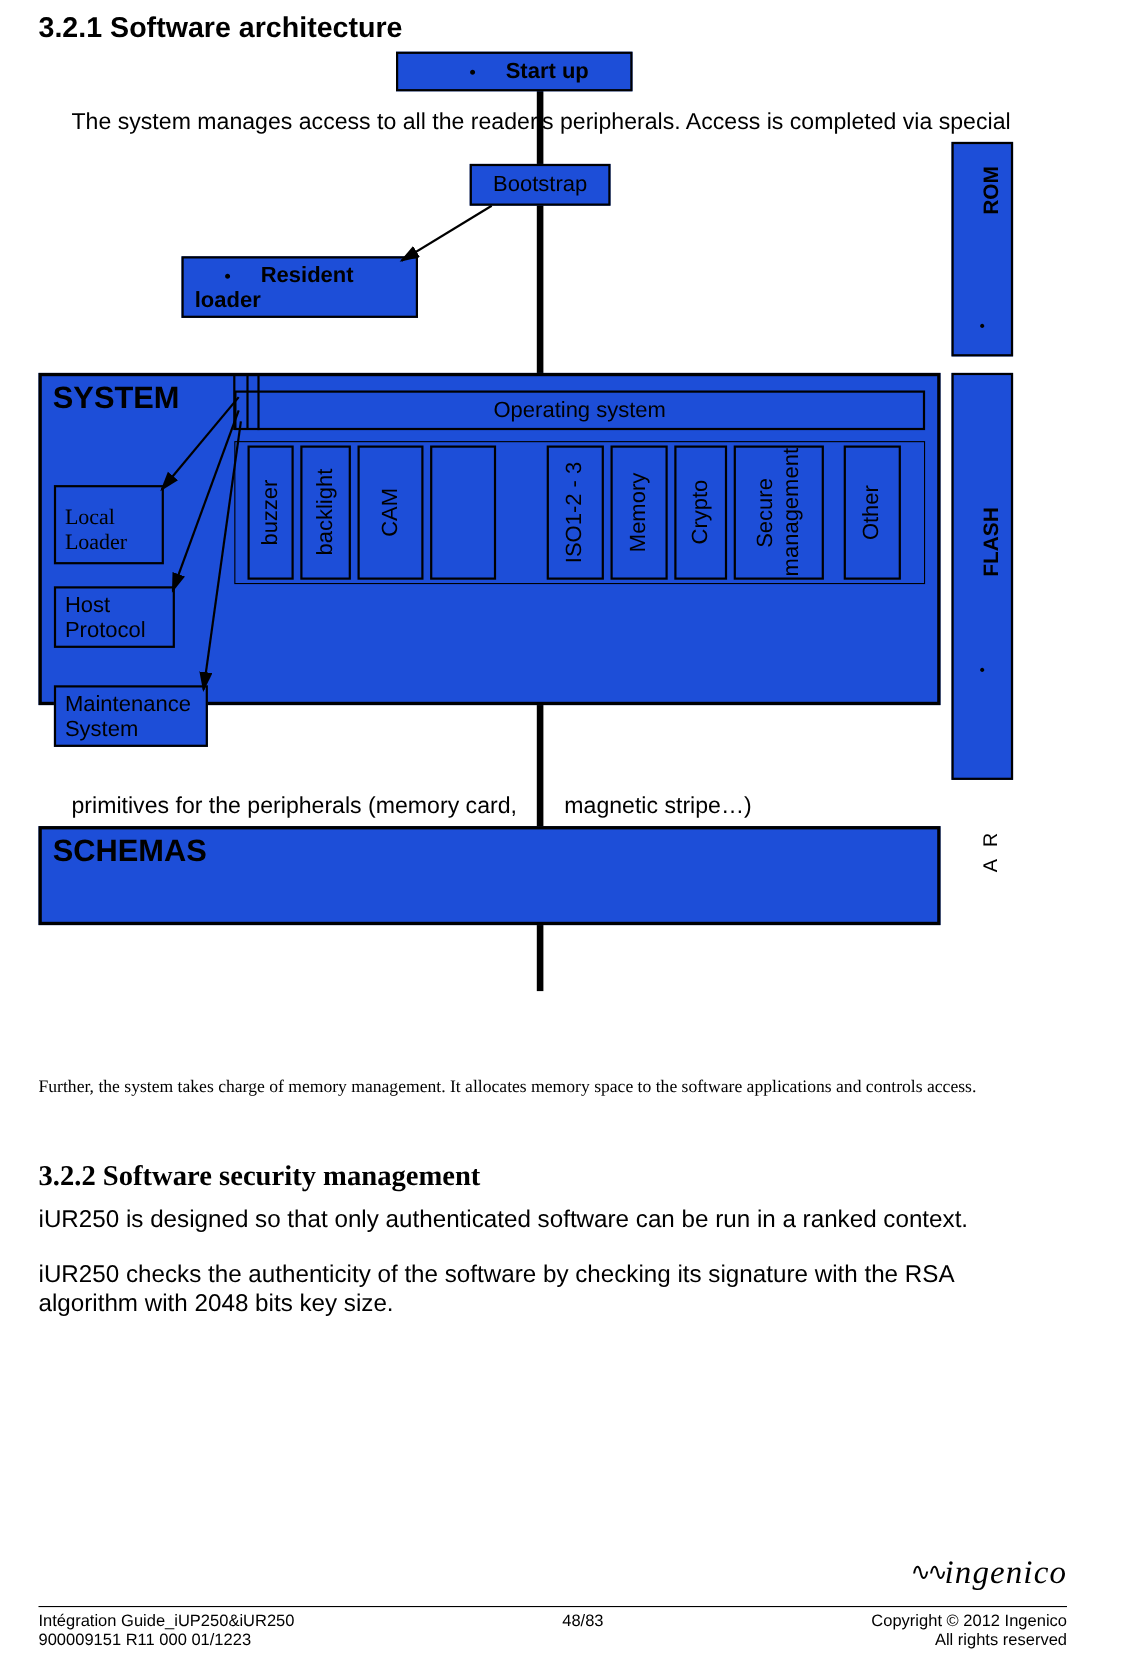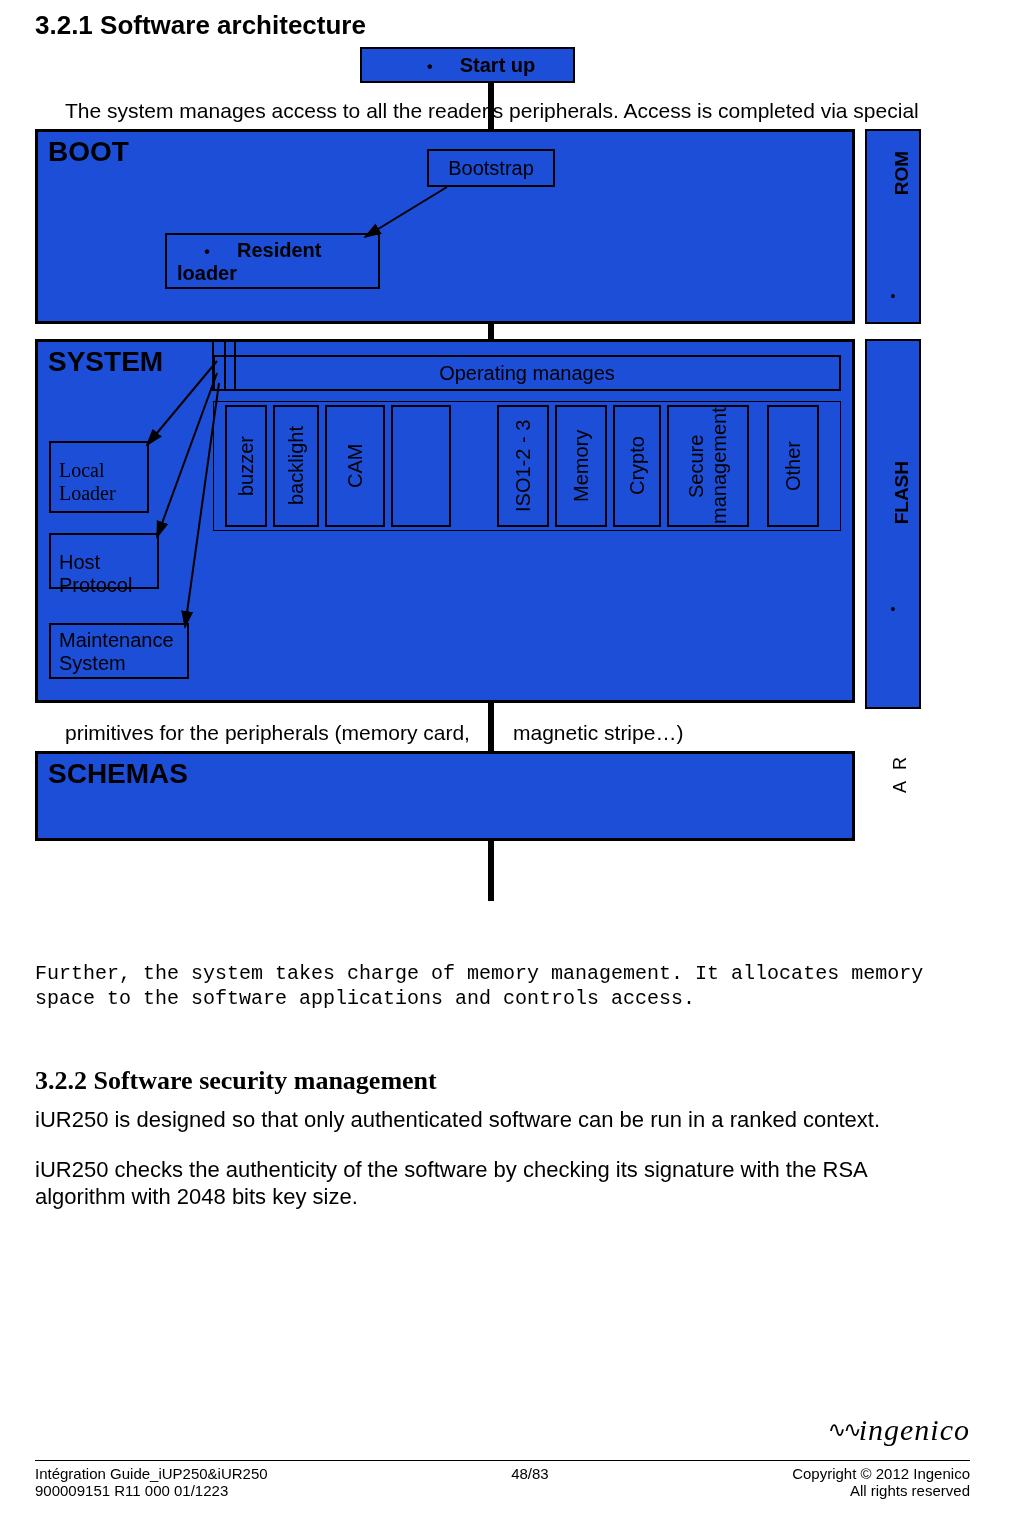--- a/index.html
+++ b/index.html
@@ -47,24 +47,24 @@
     height: 830px;
     background: #000;
   }
   svg.arrows {
     position: absolute;
     left: 0; top: 0;
     width: 920px; height: 880px;
     pointer-events: none;
   }
   .body-text {
-    font-family: Liberation Mono, monospace;
-    font-size: 20px;
+    font-family: Liberation Serif, serif;
+    font-size: 16px;
     line-height: 1.25;
-    margin-top: 40px;
+    margin-top: 58px;
   }
   .subhead {
     font-family: Liberation Serif, serif;
     font-size: 26px;
     font-weight: bold;
     margin-top: 55px;
     margin-bottom: 10px;
   }
   .para {
     font-family: Arial, Helvetica, sans-serif;
@@ -124,48 +124,45 @@
   <div class="center-line"></div>
 
   <div class="box" style="left:325px; top:6px; width:215px; height:36px;">
     <div class="pill">
         <span class="bullet lbl" style="font-weight:bold;">Start up</span>
       </div>
   </div>
 
   <div style="position:absolute; left:30px; top:58px; font-size:21px;">The system manages access to all the reader's peripherals. Access is completed via special</div>
 
-  <div class="box" style="left:0px; top:88px; width:820px; height:195px; border-width:3px;">
-    <div class="big-title" style="position:absolute; left:10px; top:4px;">BOOT</div>
-  </div>
 
   <div class="box" style="left:830px; top:88px; width:56px; height:195px;">
     <div style="position:absolute; right:6px; top:20px;" class="vlabel"><span style="font-weight:bold; font-size:19px;">ROM</span></div>
     <div style="position:absolute; left:0; right:0; bottom:18px; text-align:center; font-size:14px;">•</div>
   </div>
 
   <div class="box" style="left:392px; top:108px; width:128px; height:38px;">
     <div class="pill lbl">Bootstrap</div>
   </div>
 
   <div class="box" style="left:130px; top:192px; width:215px; height:56px; padding:4px 10px;">
     <span class="bullet" style="font-weight:bold; font-size:20px;">Resident loader</span>
   </div>
 
-  <div class="box" style="left:0px; top:298px; width:820px; height:364px; border-width:3px;">
+  <div class="box" style="left:0px; top:298px; width:820px; height:302px; border-width:3px;">
     <div class="big-title" style="position:absolute; left:10px; top:4px;">SYSTEM</div>
   </div>
 
   <div class="box" style="left:830px; top:298px; width:56px; height:370px;">
     <div style="position:absolute; right:6px; top:120px;" class="vlabel"><span style="font-weight:bold; font-size:19px;">FLASH</span></div>
     <div style="position:absolute; left:0; right:0; top:260px; text-align:center; font-size:14px;">•</div>
   </div>
 
   <div class="box" style="left:178px; top:314px; width:628px; height:36px;">
-    <div class="pill lbl">Operating manages</div>
+    <div class="pill lbl">Operating system</div>
   </div>
 
   <div class="box" style="left:178px; top:360px; width:628px; height:130px; border-width:1px;"></div>
 
   <div class="box" style="left:190px; top:364px; width:42px; height:122px;">
       <div class="vlabel lbl" style="width:100%;height:100%;display:flex;align-items:center;justify-content:center;">buzzer</div>
     </div>
   <div class="box" style="left:238px; top:364px; width:46px; height:122px;">
       <div class="vlabel lbl" style="width:100%;height:100%;display:flex;align-items:center;justify-content:center;">backlight</div>
     </div>
@@ -186,21 +183,21 @@
       <div class="vlabel lbl" style="width:100%;height:100%;display:flex;align-items:center;justify-content:center;white-space:pre-line;">Secure management</div>
     </div>
   <div class="box" style="left:732px; top:364px; width:52px; height:122px;">
       <div class="vlabel lbl" style="width:100%;height:100%;display:flex;align-items:center;justify-content:center;">Other</div>
     </div>
 
   <div class="box" style="left:14px; top:400px; width:100px; height:72px; padding:16px 8px;font-family:Liberation Serif, serif;">
     <span class="lbl">Local Loader</span>
   </div>
 
-  <div class="box" style="left:14px; top:492px; width:110px; height:56px; padding:16px 8px;">
+  <div class="box" style="left:14px; top:492px; width:110px; height:56px; padding:4px 8px;">
     <span class="lbl">Host Protocol</span>
   </div>
 
   <div class="box" style="left:14px; top:582px; width:140px; height:56px; padding:4px 8px;">
     <span class="lbl">Maintenance System</span>
   </div>
 
   <div style="position:absolute; left:30px; top:680px; font-size:21px;">primitives for the peripherals (memory card,</div>
   <div style="position:absolute; left:478px; top:680px; font-size:21px;">magnetic stripe…)</div>
 

